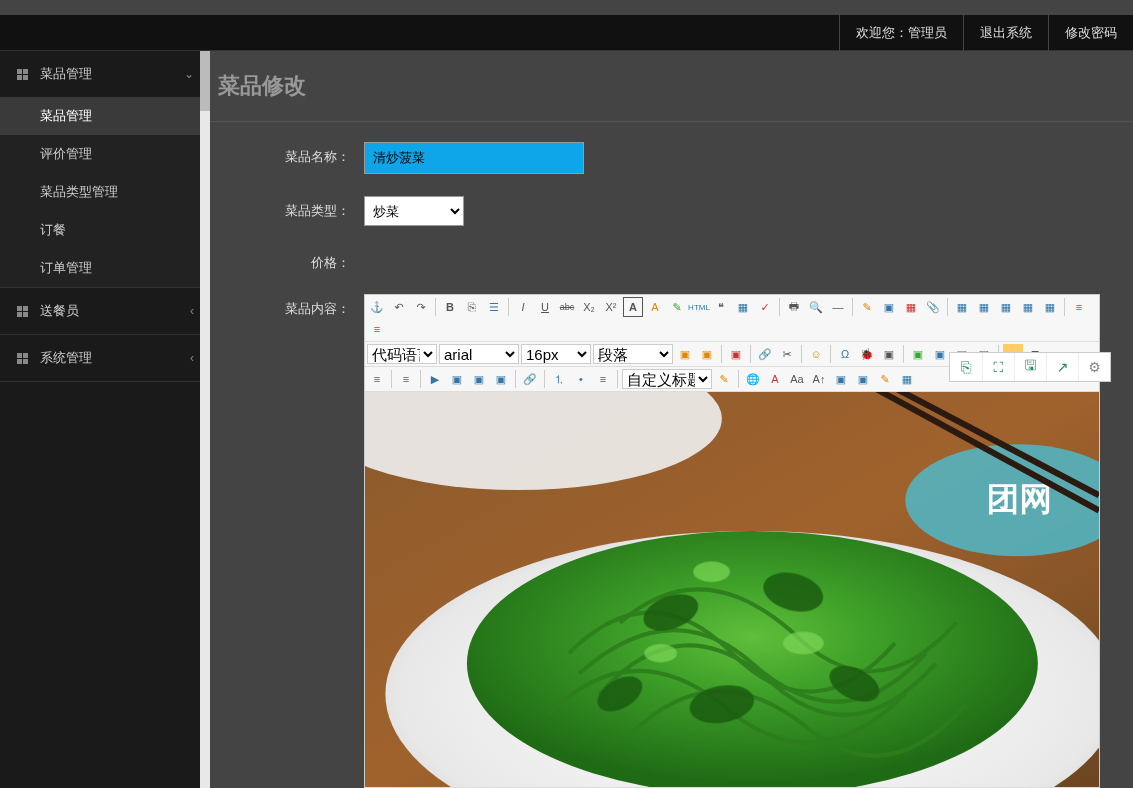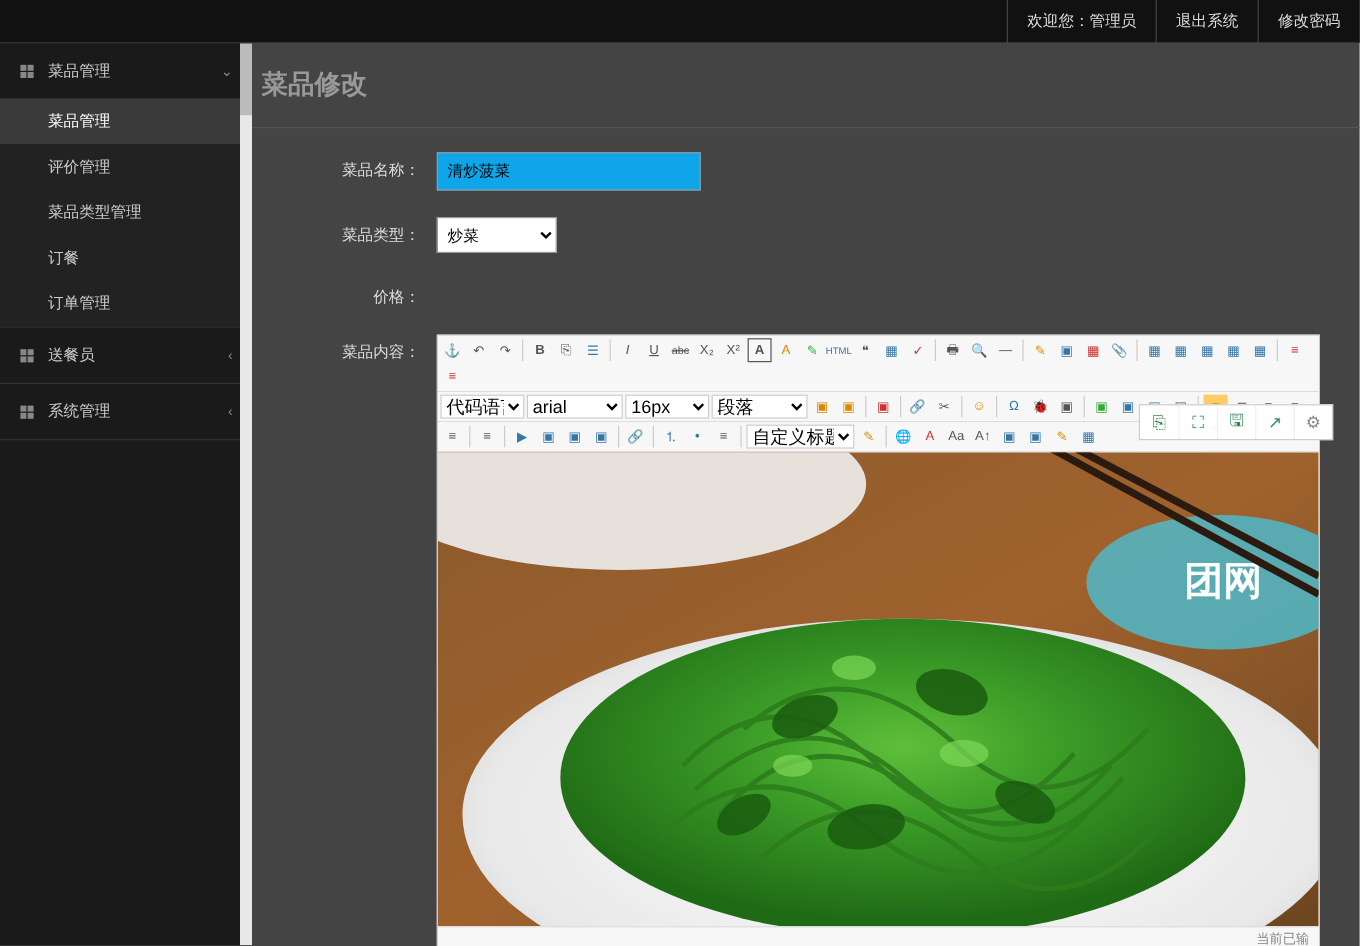--- a/index.html
+++ b/index.html
@@ -1,19 +1,19 @@
 <!DOCTYPE html>
 <html><head>
 <meta charset="utf-8">
 <style>
 * { margin: 0; padding: 0; box-sizing: border-box; }
 body { font-family: "Microsoft YaHei", Arial, sans-serif; font-size: 13px; background: #444; width: 1133px; height: 788px; overflow: hidden; }
 
 
-.topbar { height: 36px; background: #111; display: flex; justify-content: flex-end; align-items: center; border-bottom: 1px solid #333; position: relative; z-index: 100; }
+.topbar { height: 36px; background: #111; display: flex; justify-content: flex-end; align-items: center; border-bottom: 1px solid #333; position: relative; z-index: 100; margin-top: 15px; }
 .topbar .item { color: #ddd; padding: 0 16px; line-height: 36px; border-left: 1px solid #444; cursor: default; font-size: 13px; }
 .topbar .item.link { cursor: pointer; text-align: center; }
 
 
 .layout { display: flex; height: calc(788px - 36px); }
 
 
 .sidebar { width: 210px; background: #1a1a1a; overflow-y: auto; position: relative; }
 .sidebar::-webkit-scrollbar { width: 8px; }
 .sidebar::-webkit-scrollbar-thumb { background: #888; }

